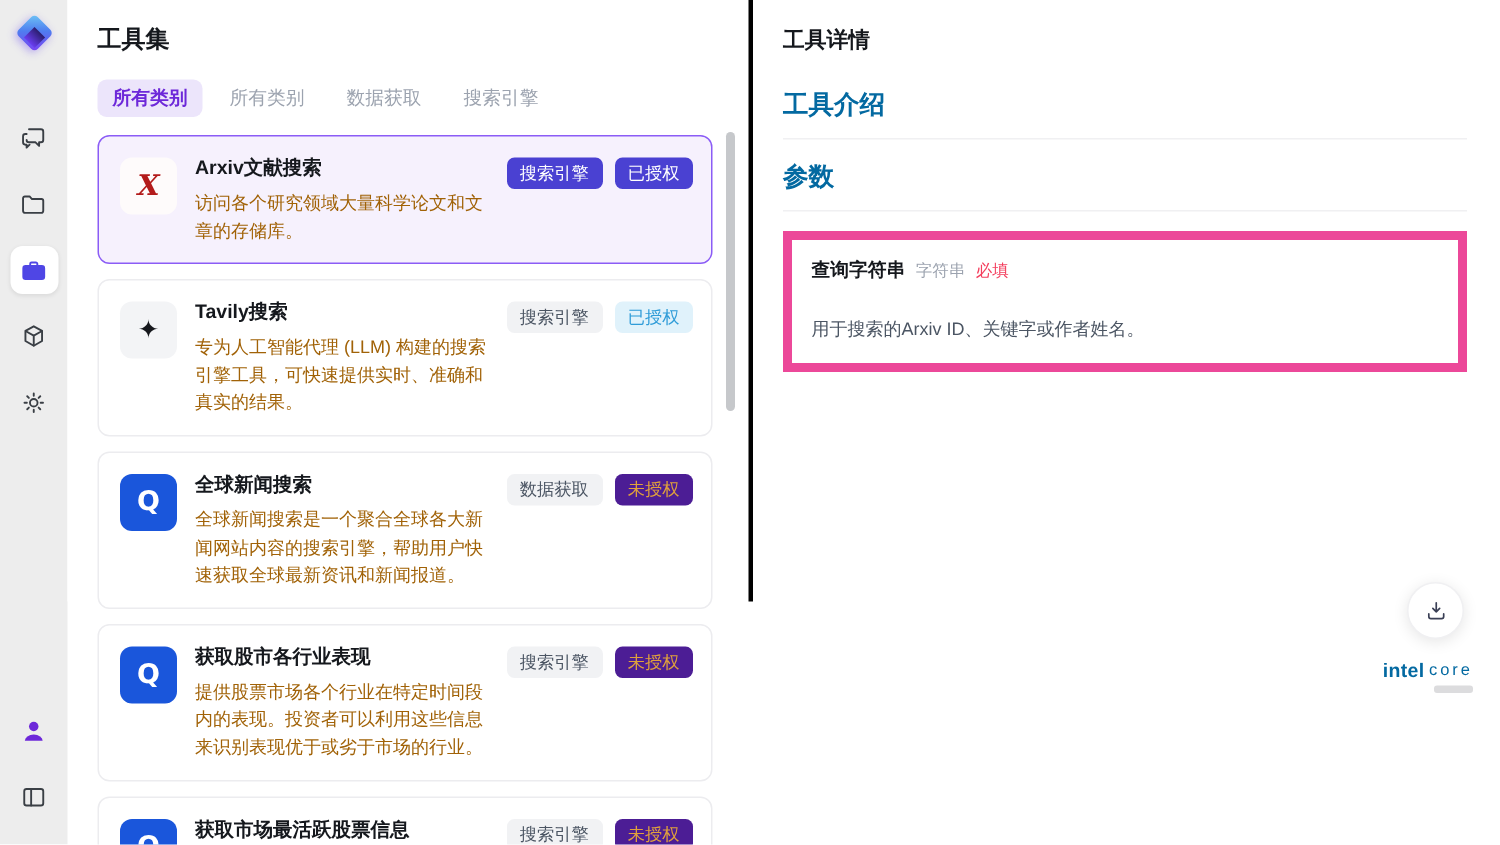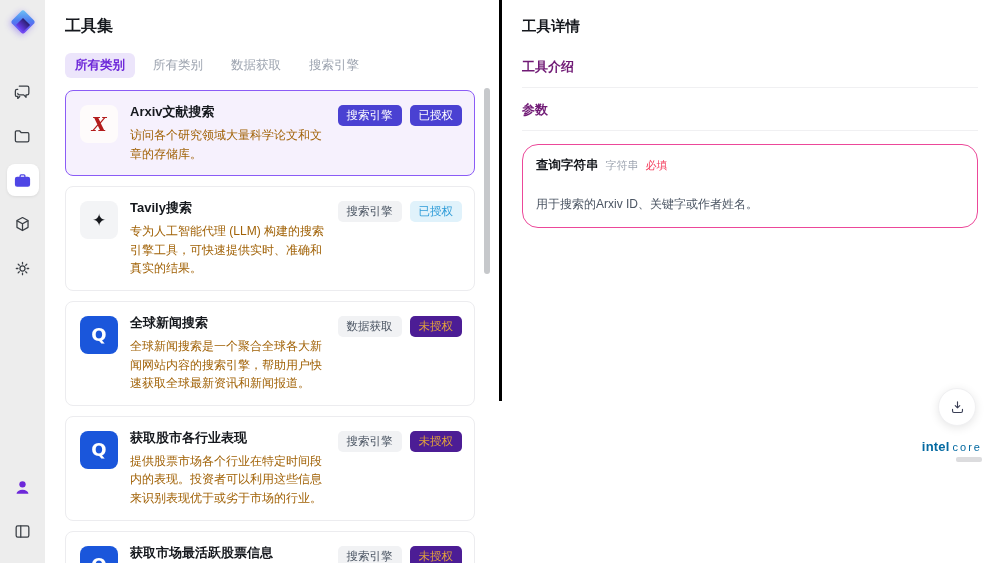--- a/index.html
+++ b/index.html
@@ -70,28 +70,28 @@
   .badge.blue { background:#e0f2fb; color:#2f9cd8; }
   .badge.orange { background:#4c1d95; color:#e0a13c; }
   .scroll-thumb {
     position:absolute; right:9px; top:88px; width:6px; height:186px;
     background:#c6c8cb; border-radius:3px;
   }
   
   .detail-panel { flex:1; height:470px; padding:17px 22px 0 20px; position:relative; background:#fff; }
   .detail-title { font-size:14.5px; font-weight:bold; color:#15181d; margin-bottom:22px; }
   .section-head {
-    font-size:13px; font-weight:bold; color:#701a75;
+    font-size:17px; font-weight:bold; color:#0369a1;
     padding-bottom:11px; border-bottom:1px solid #f0f0f2; margin-bottom:13px;
   }
   .intro-card {
     border:1px solid #ededf0; border-radius:8px; padding:10px 13px;
     font-size:12px; color:#3f444c; line-height:1.6; margin-bottom:26px;
   }
-  .param-card { border:1px solid #ec4899; border-radius:16px; padding:12px 13px 14px; }
+  .param-card { border:6px solid #ec4899; border-radius:0; padding:12px 13px 14px; }
   .param-line { display:flex; align-items:baseline; gap:7px; }
   .param-name { font-size:12.5px; font-weight:bold; color:#15181d; }
   .param-type { font-size:11px; color:#9ca3af; }
   .param-required { font-size:11px; color:#f43f5e; }
   .param-desc { font-size:12px; color:#4b5563; margin-top:22px; }
   
   .fab {
     position:absolute; right:24px; bottom:44px; width:38px; height:38px; border-radius:50%;
     background:#fff; border:1px solid #f0f0f2; box-shadow:0 2px 10px rgba(0,0,0,.10);
     display:flex; align-items:center; justify-content:center; cursor:pointer;

